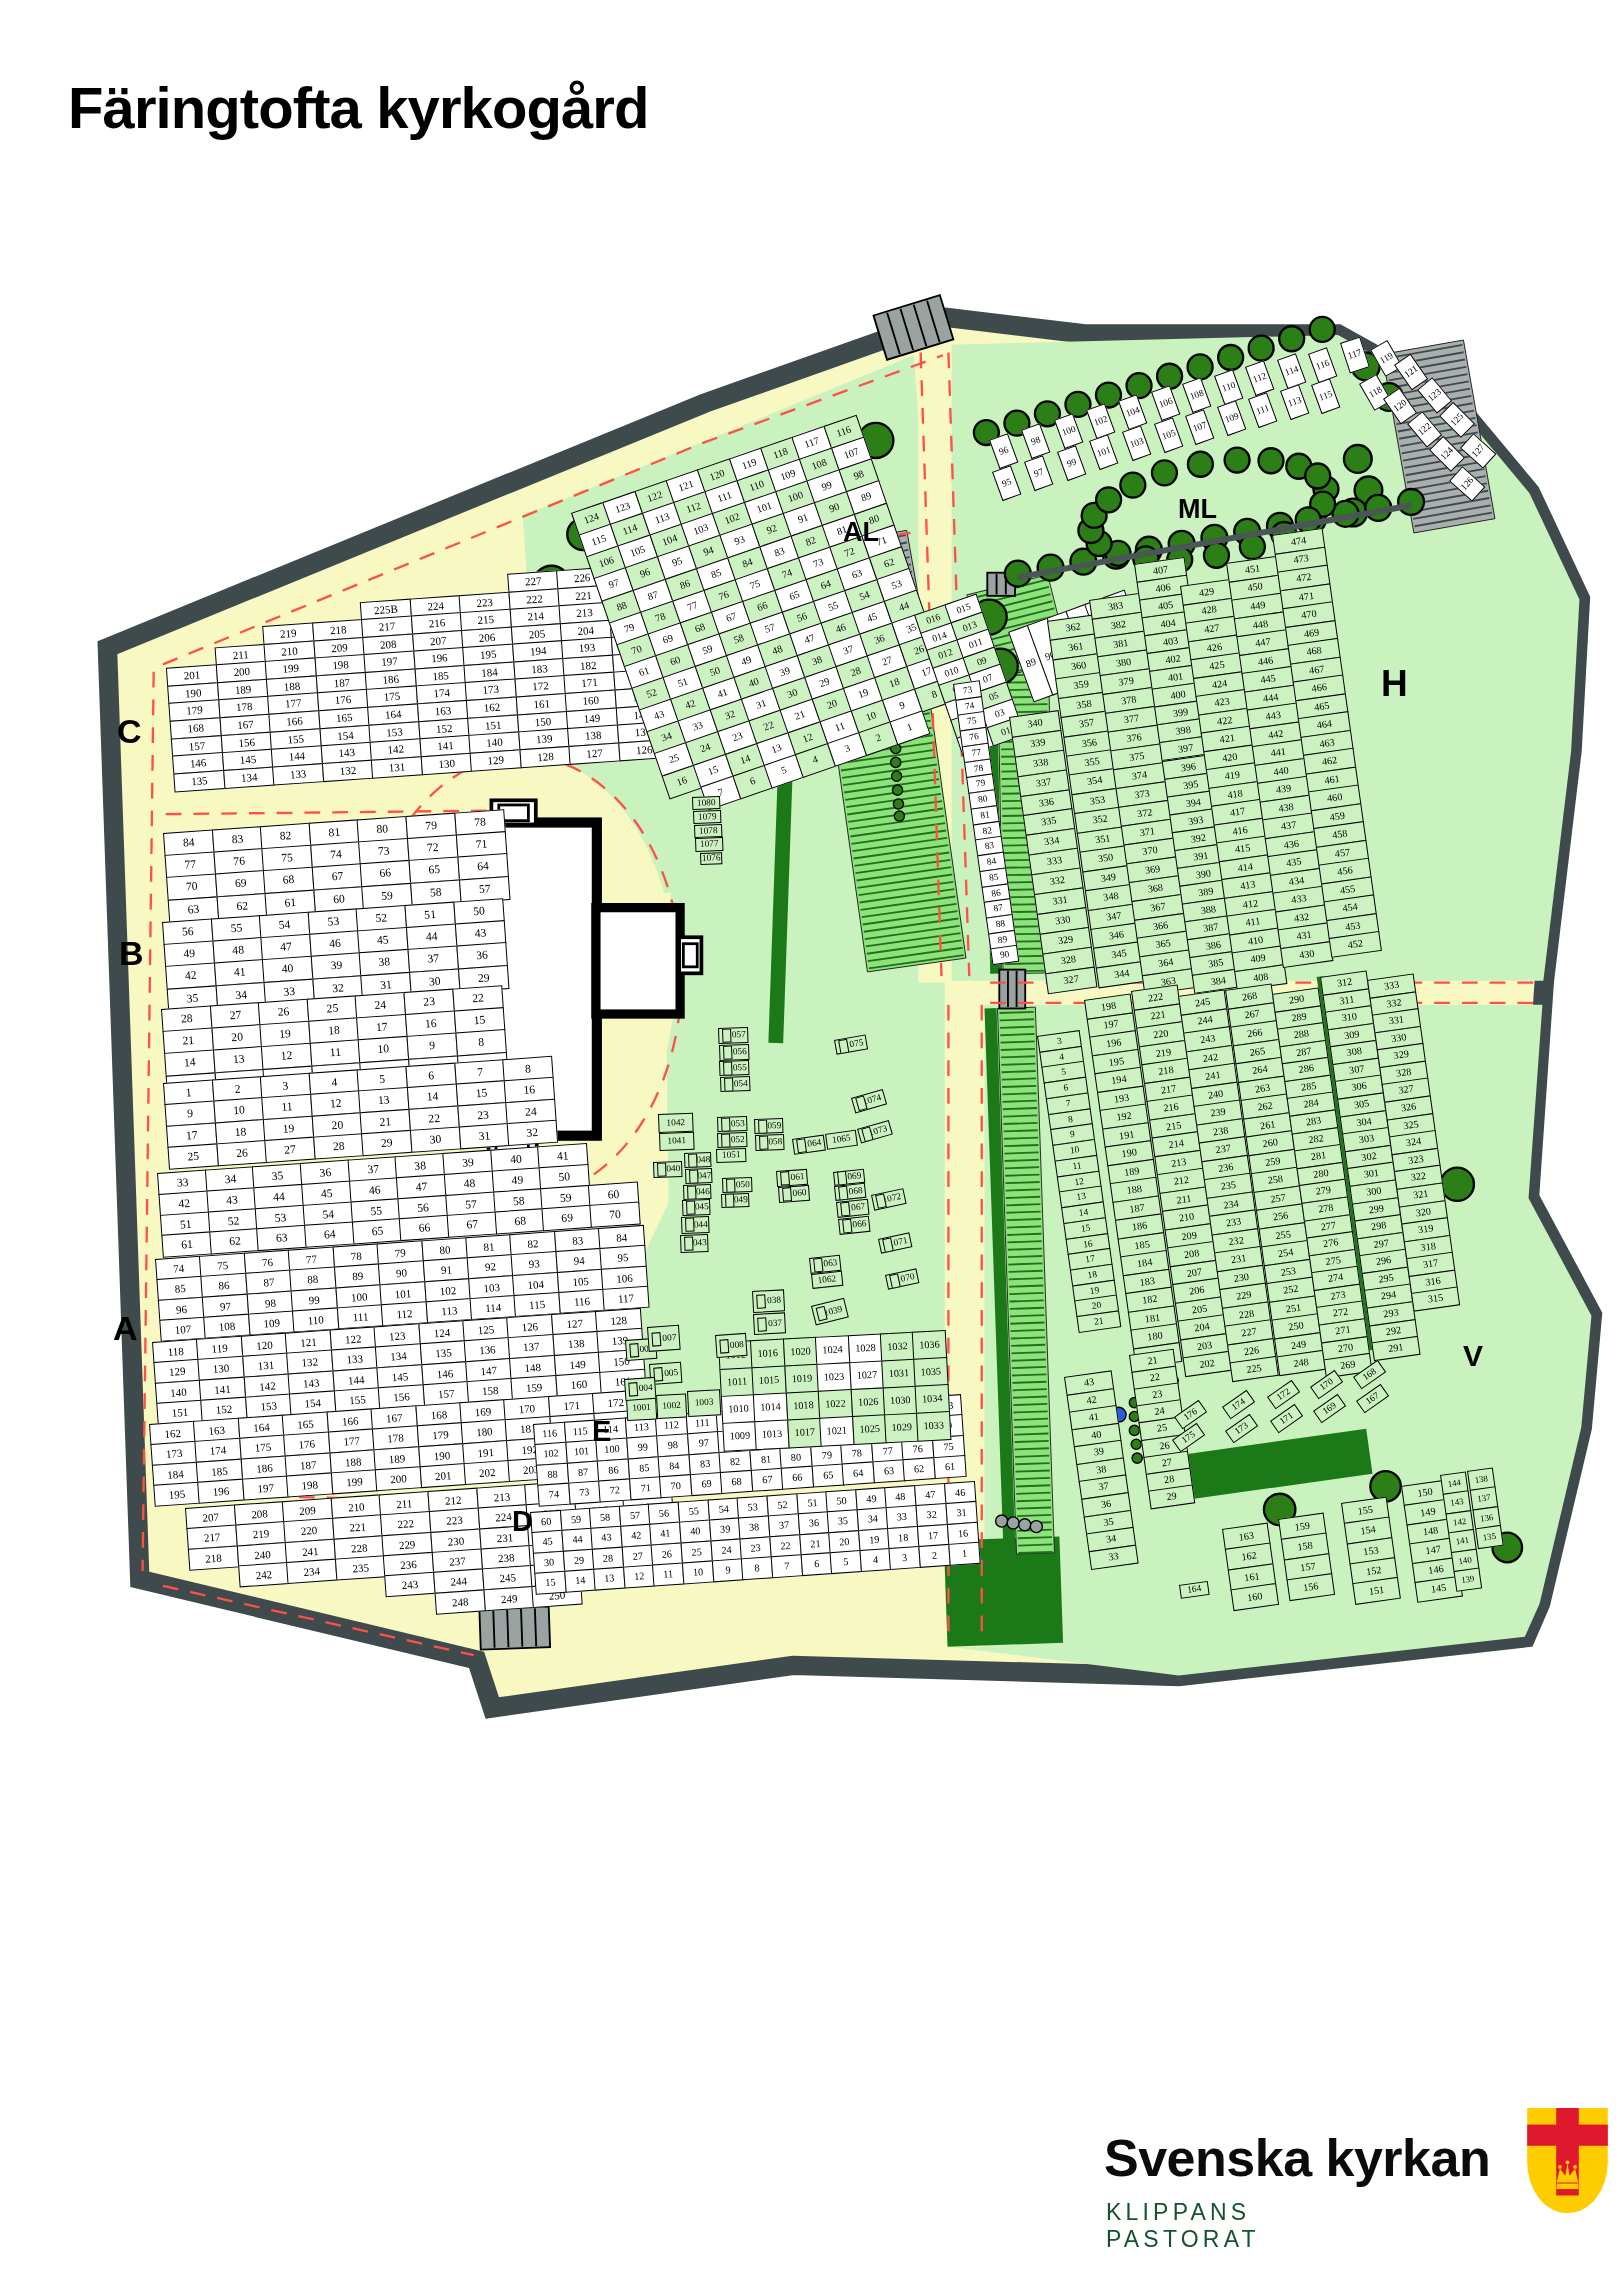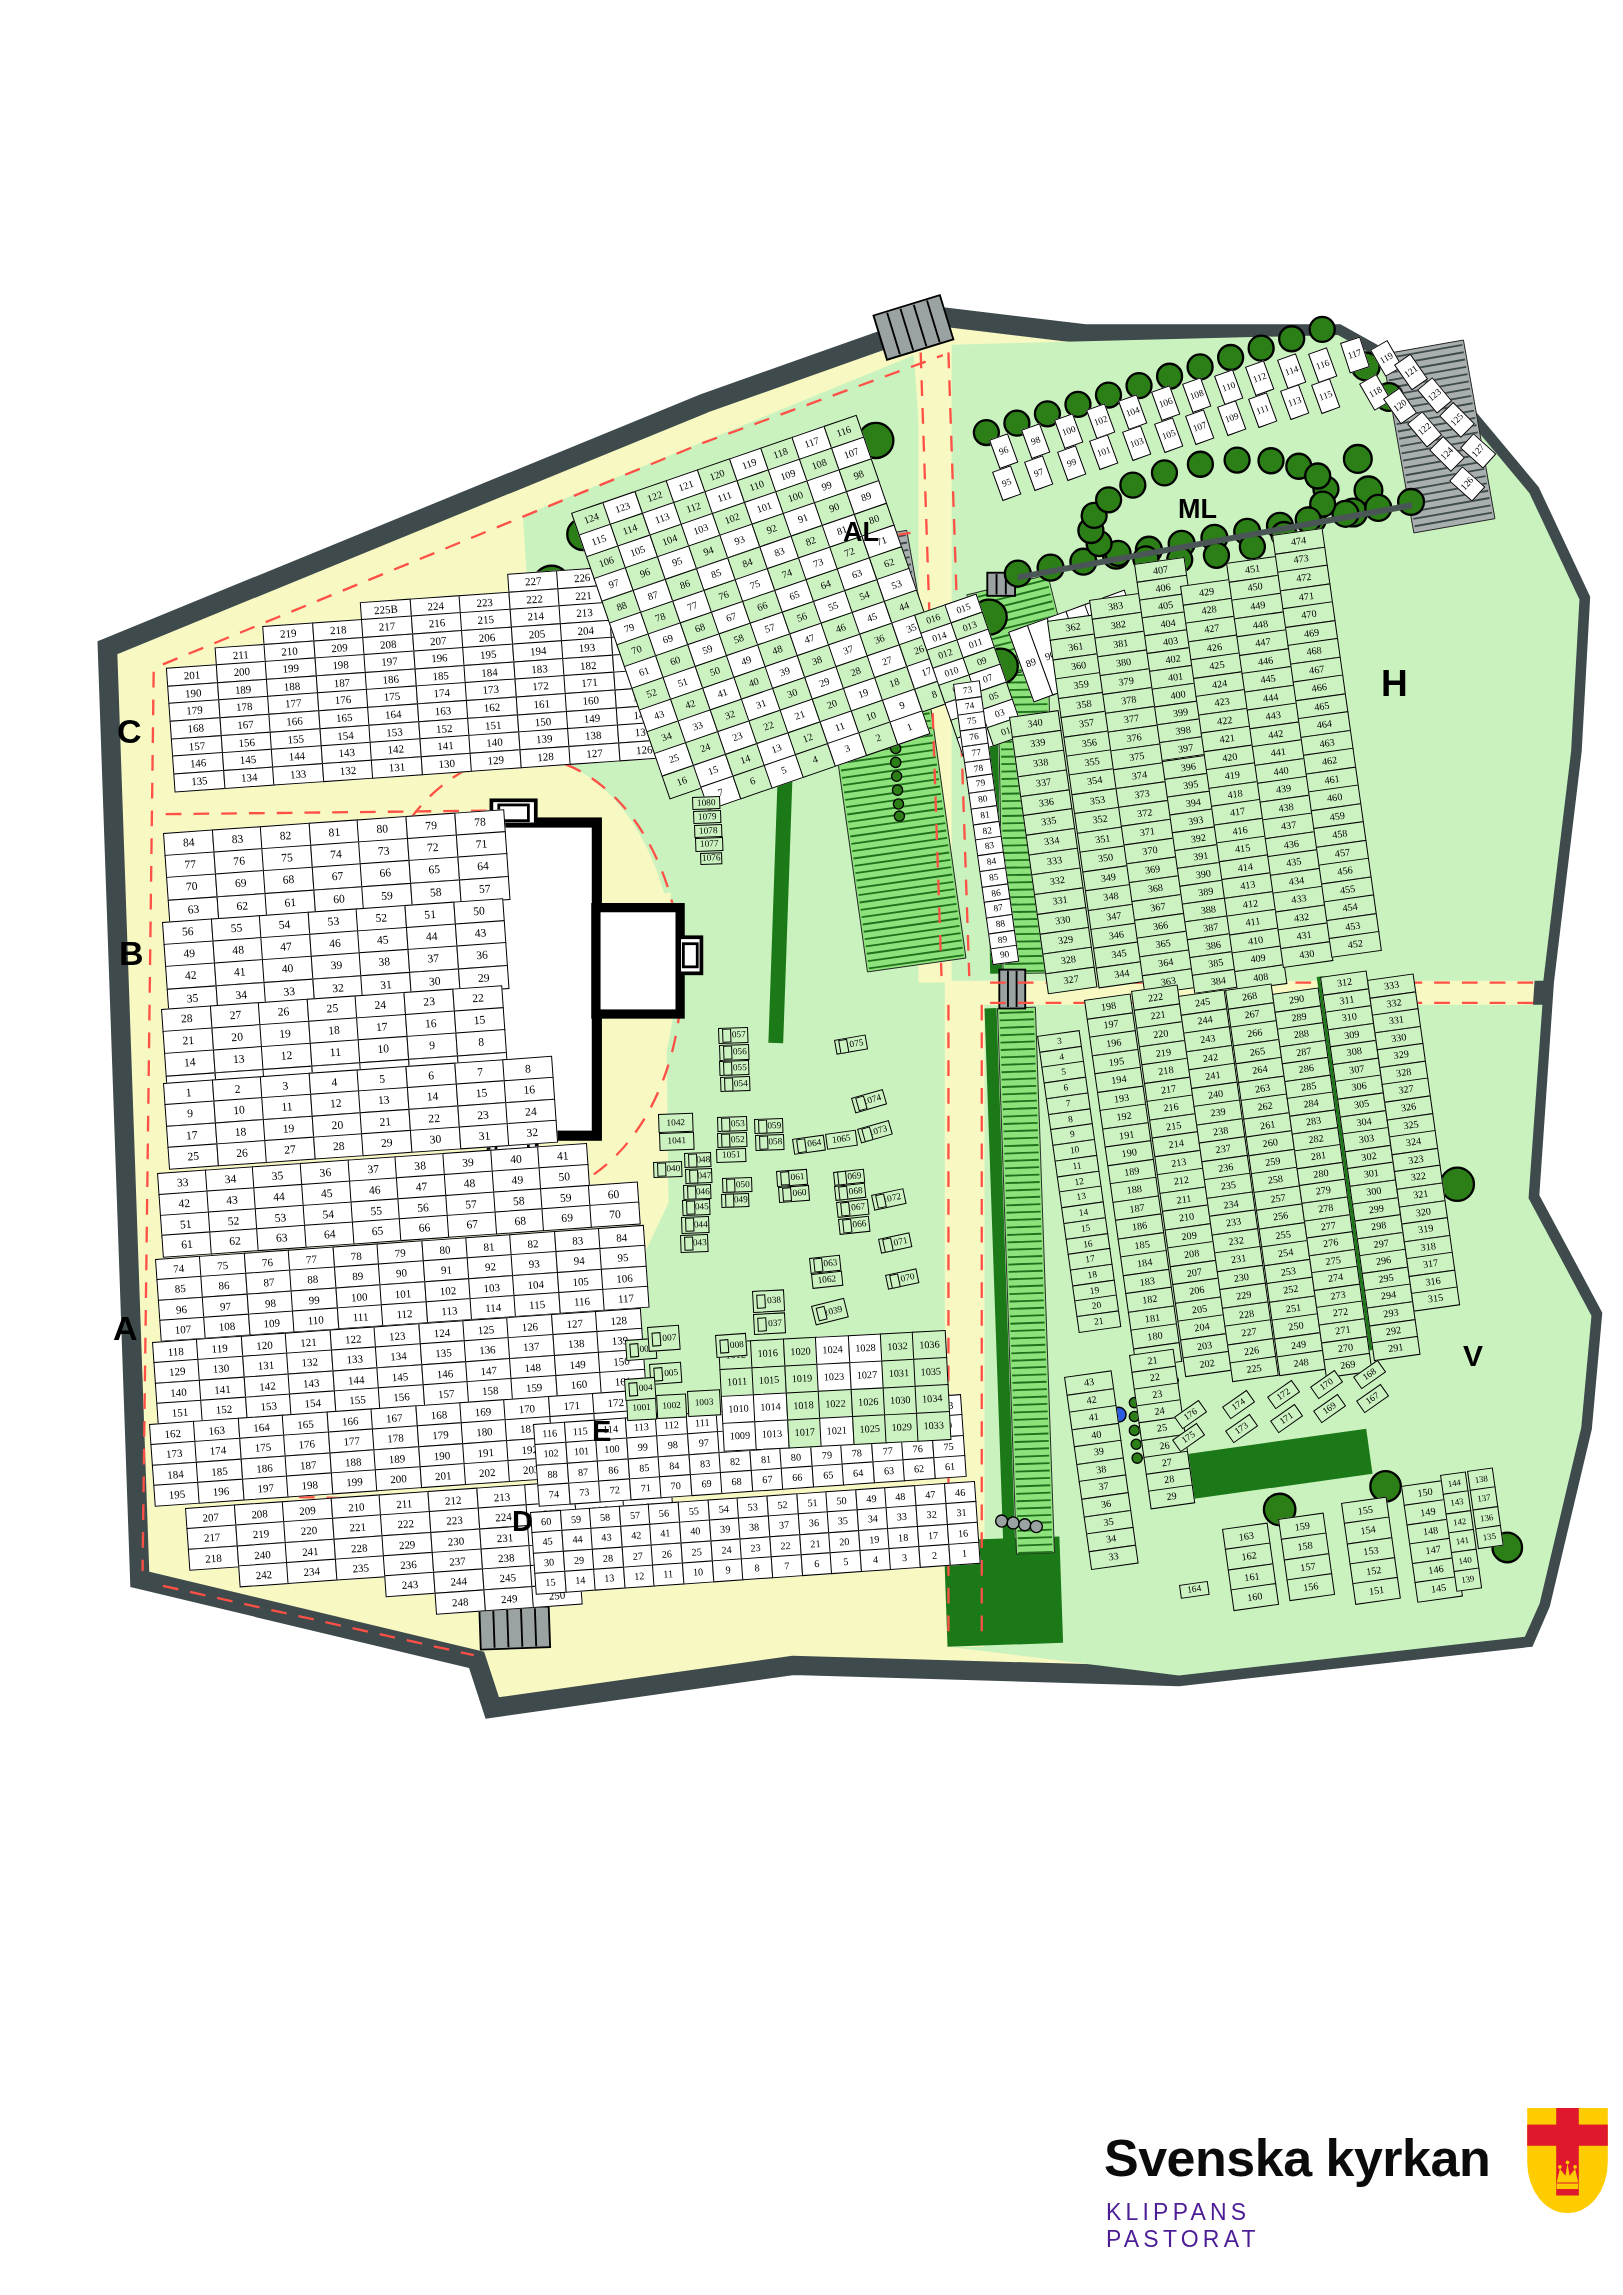--- a/index.html
+++ b/index.html
@@ -7,27 +7,28 @@
   #title{position:absolute;left:68px;top:74px;font-size:58px;font-weight:bold;color:#000;letter-spacing:-0.9px;}
   #mapsvg{position:absolute;left:0;top:0;width:1623px;height:2295px;}
   #plots{position:absolute;left:0;top:0;width:1623px;height:2295px;}
   .block,.col,.sc{position:absolute;transform-origin:top left;}
   .cell{position:absolute;box-sizing:border-box;border:1.9px solid #000;background:#fff;display:flex;align-items:center;justify-content:center;font-family:"Liberation Serif",serif;color:#000;line-height:1;}
   .cell.g{background:#cdf2c2;border-width:1.4px;}
   .inner{position:absolute;left:2.8px;top:50%;transform:translateY(-50%);width:7.4px;height:12px;border:1.4px solid #000;background:inherit;}
   .slabel{position:absolute;font-weight:bold;color:#000;font-family:"Liberation Sans",sans-serif;}
   #logo{position:absolute;}
   #logo-name{position:absolute;left:1104px;top:2128px;width:409px;font-size:52px;font-weight:bold;color:#0b0b0b;letter-spacing:-0.5px;}
-  #logo-sub{position:absolute;left:1106px;top:2199px;font-size:23px;font-weight:400;color:#4c1d95;letter-spacing:4.2px;}
+  #logo-sub{position:absolute;left:1106px;top:2199px;font-size:23px;font-weight:400;color:#14532d;letter-spacing:4.2px;}
 </style>
 </head>
 <body>
 
 <div id="page">
 
+  <div id="title">Färingtofta kyrkogård</div>
 
   <svg id="mapsvg" xmlns="http://www.w3.org/2000/svg" viewBox="0 0 3508 4961" width="1623" height="2295">
 
     <path d="M232,1400 L1522,872 L2046,686 L2345,722 L2892,722 L3136,858 L3308,1064 L3416,1294 L3398,1622 L3338,2122 L3306,2588 L3442,2842 L3420,3086 L3330,3466 L3298,3540 L2548,3624 L1714,3600 L1064,3692 L1030,3588 L302,3414 Z" fill="#f7f8c2" stroke="#3e4a4b" stroke-width="42" stroke-linejoin="miter"></path>
 
     <polygon fill="#c9f2bf" points="1130,1115 1975,768 2030,1500 1740,1910 1295,1940 1160,1560"></polygon>
     <polygon fill="#c9f2bf" points="1496,1720 1700,1460 2042,1430 2042,3062 1160,3200 1445,2600 1440,2180 1450,1930"></polygon>
     <polygon fill="#c9f2bf" points="2055,745 2892,724 3134,860 3306,1066 3414,1296 3396,1624 3336,2120 2055,2120"></polygon>
     <polygon fill="#c9f2bf" points="2055,2172 3334,2172 3304,2590 3440,2844 3418,3086 3328,3466 3296,3538 2548,3622 2055,3560"></polygon>
 

